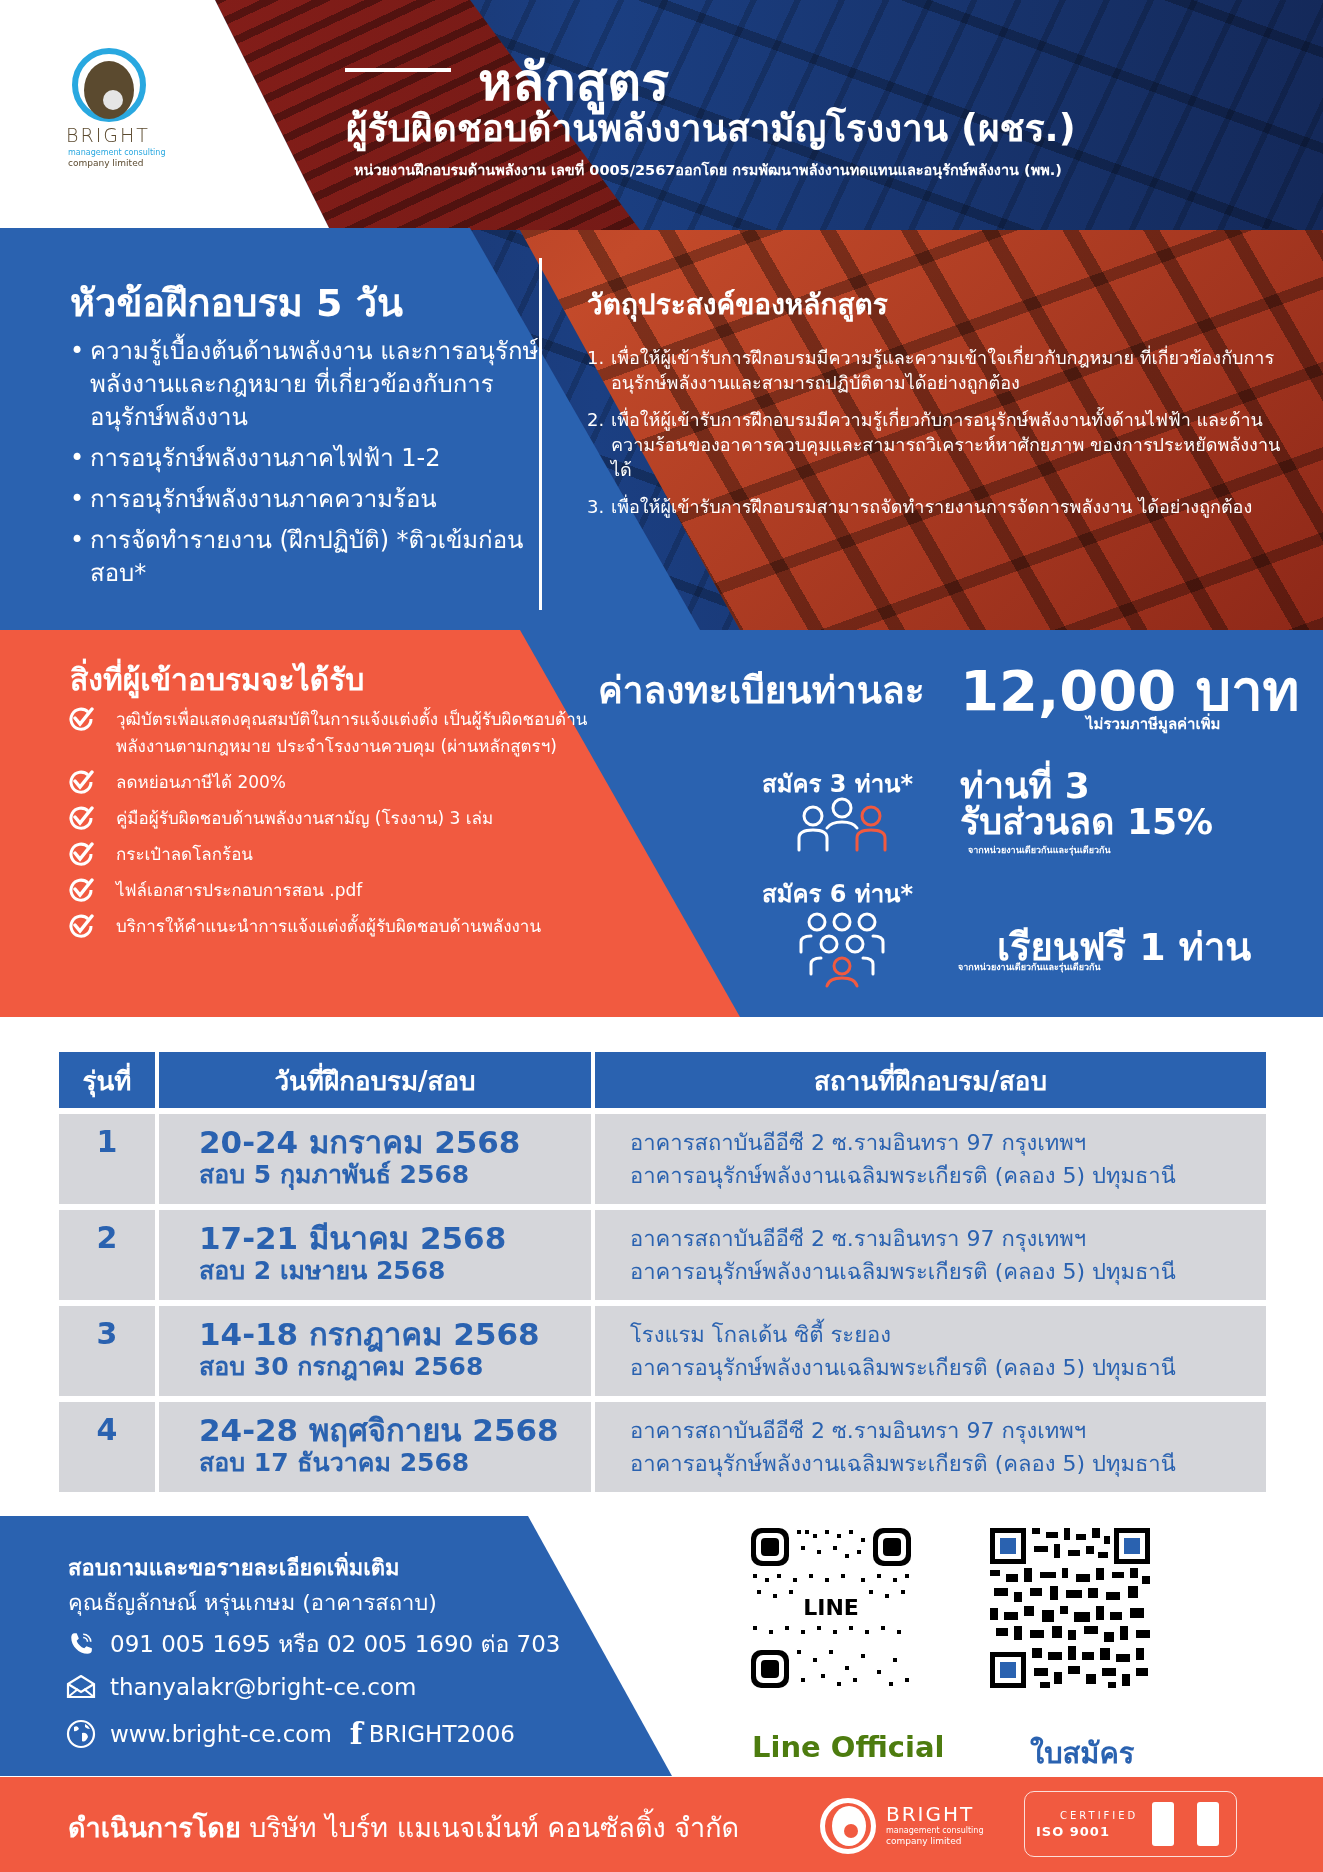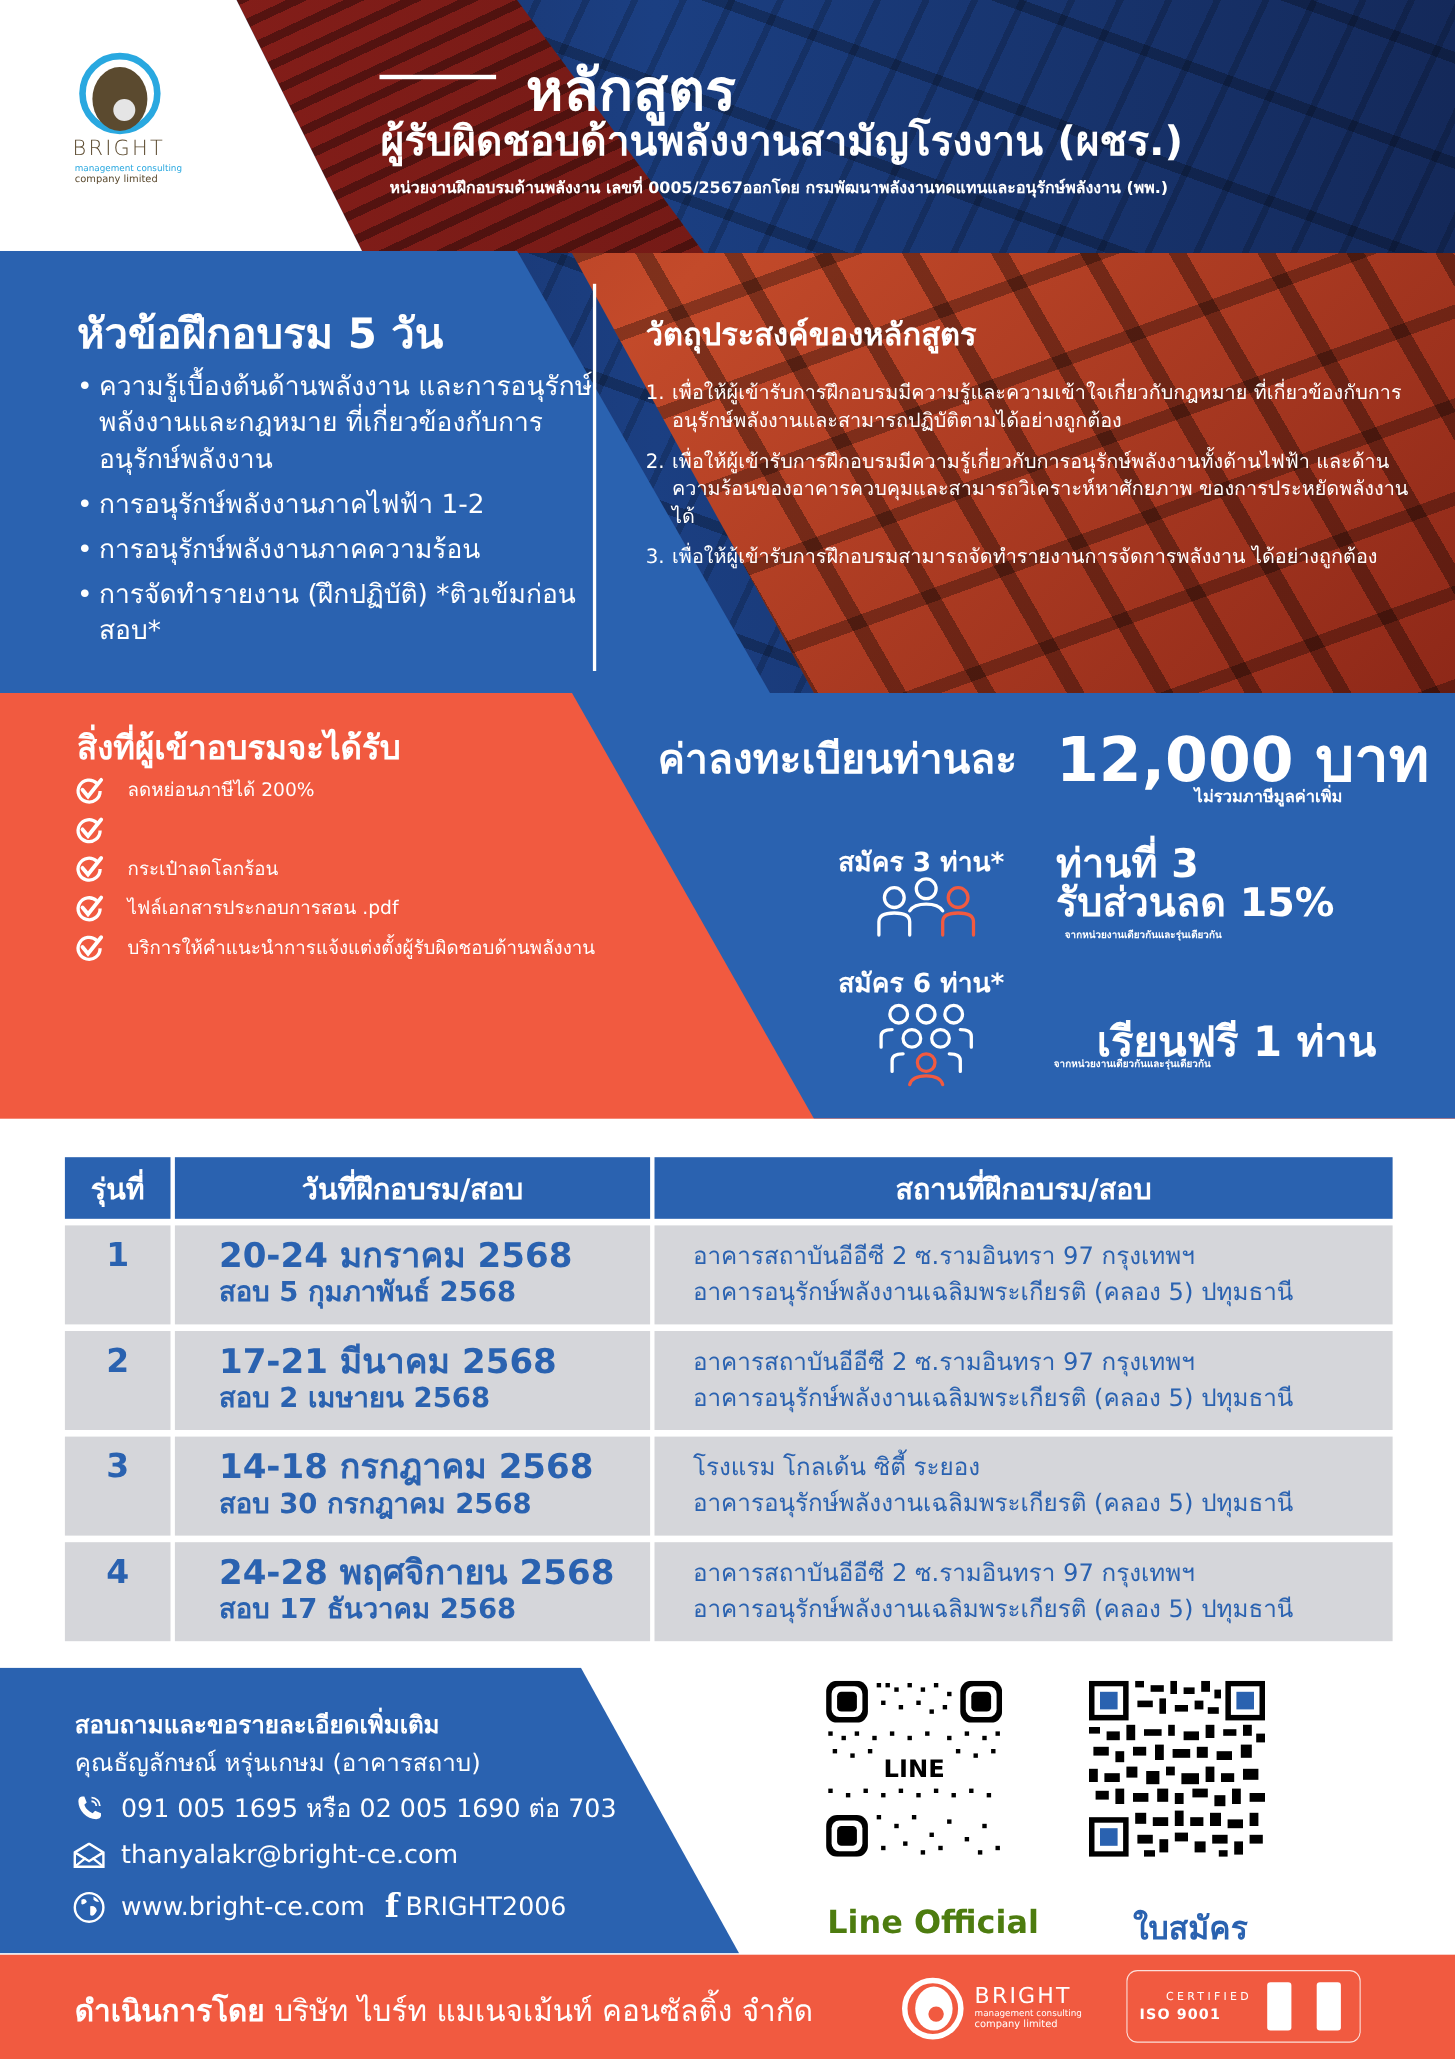--- a/index.html
+++ b/index.html
@@ -196,27 +196,35 @@
 <div id="mid"></div>
 <div id="mid-blue"></div>
 
 <div id="benefits-heading" class="abs">สิ่งที่ผู้เข้าอบรมจะได้รับ</div>
 <ul id="benefits-list" class="abs">
   <li>
       <span class="check"><svg viewBox="0 0 26 26">
           <path d="M20 6 A10 10 0 1 0 23 13" fill="none" stroke="#fff" stroke-width="3"></path>
           <path d="M7 12 L12 18 L24 3" fill="none" stroke="#fff" stroke-width="3.5" stroke-linecap="round"></path>
         </svg></span>
-      <span>ลดหย่อนภาษีได้ 200%</span>
+      <span>วุฒิบัตรเพื่อแสดงคุณสมบัติในการแจ้งแต่งตั้ง เป็นผู้รับผิดชอบด้านพลังงานตามกฎหมาย ประจำโรงงานควบคุม (ผ่านหลักสูตรฯ)</span>
     </li>
   <li>
       <span class="check"><svg viewBox="0 0 26 26">
           <path d="M20 6 A10 10 0 1 0 23 13" fill="none" stroke="#fff" stroke-width="3"></path>
           <path d="M7 12 L12 18 L24 3" fill="none" stroke="#fff" stroke-width="3.5" stroke-linecap="round"></path>
         </svg></span>
+      <span>ลดหย่อนภาษีได้ 200%</span>
+    </li>
+  <li>
+      <span class="check"><svg viewBox="0 0 26 26">
+          <path d="M20 6 A10 10 0 1 0 23 13" fill="none" stroke="#fff" stroke-width="3"></path>
+          <path d="M7 12 L12 18 L24 3" fill="none" stroke="#fff" stroke-width="3.5" stroke-linecap="round"></path>
+        </svg></span>
+      <span>คู่มือผู้รับผิดชอบด้านพลังงานสามัญ (โรงงาน) 3 เล่ม</span>
     </li>
   <li>
       <span class="check"><svg viewBox="0 0 26 26">
           <path d="M20 6 A10 10 0 1 0 23 13" fill="none" stroke="#fff" stroke-width="3"></path>
           <path d="M7 12 L12 18 L24 3" fill="none" stroke="#fff" stroke-width="3.5" stroke-linecap="round"></path>
         </svg></span>
       <span>กระเป๋าลดโลกร้อน</span>
     </li>
   <li>
       <span class="check"><svg viewBox="0 0 26 26">

